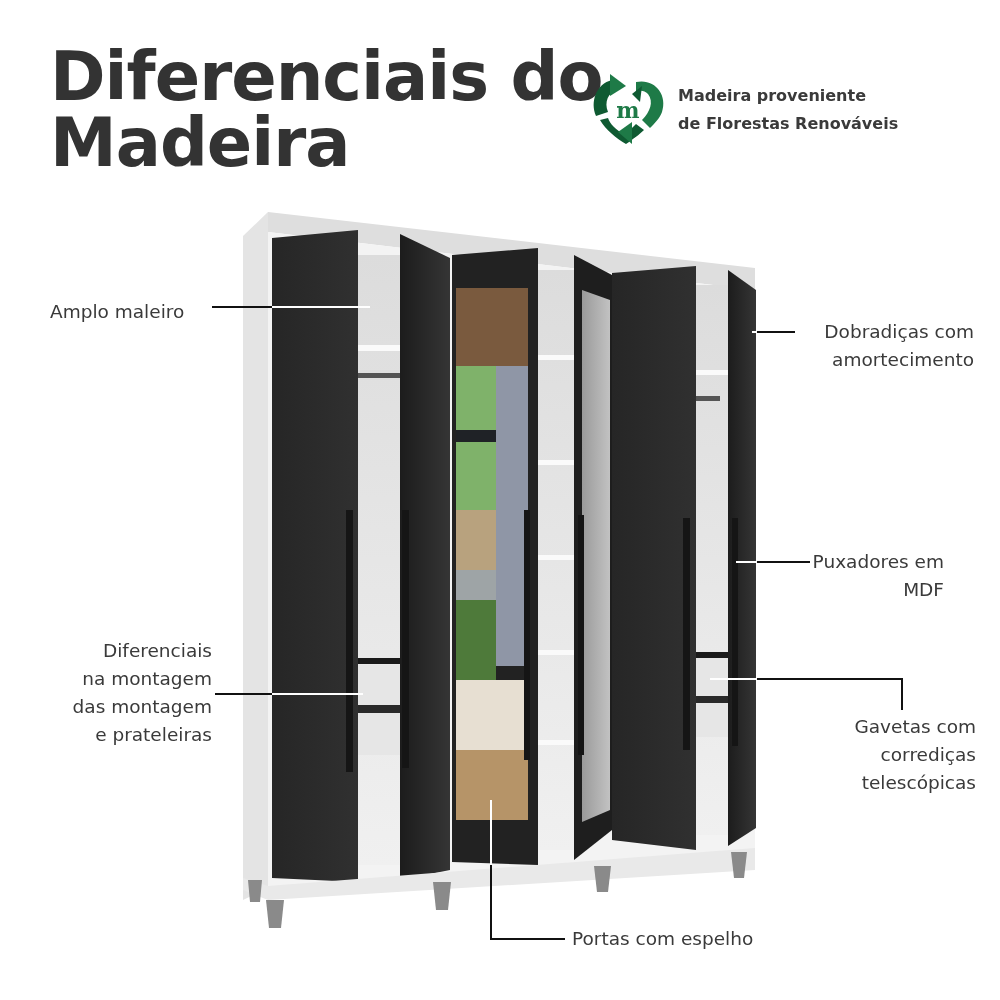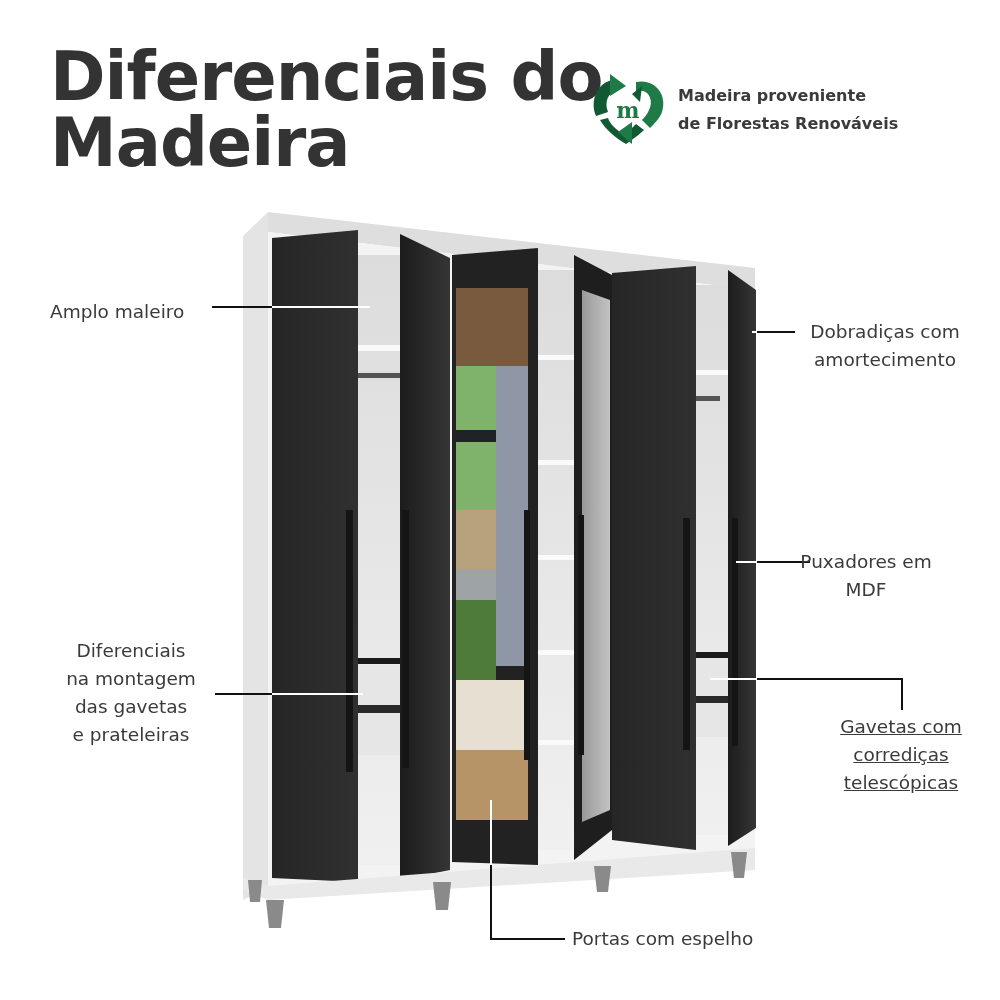--- a/index.html
+++ b/index.html
@@ -8,21 +8,21 @@
   .title { position:absolute; left:50px; top:44px; margin:0;
            font-family:"DejaVu Sans", sans-serif; font-weight:bold;
            font-size:67px; line-height:66px; color:#333333; letter-spacing:-1px; }
   .title span { display:block; }
   .badge { position:absolute; left:588px; top:72px; display:flex; align-items:center; }
   .badge-icon { width:80px; height:76px; }
   .badge-text { margin-left:10px; font-family:"DejaVu Sans", sans-serif; font-weight:bold;
                 font-size:16px; line-height:28px; color:#3a3a3a; }
   .badge-text span { display:block; }
   .label { position:absolute; font-family:"DejaVu Sans", sans-serif; font-size:18.5px;
-           line-height:28px; color:#3a3a3a; text-align:center; }
+           line-height:28px; color:#3a3a3a; text-align:right; }
   .label span { display:block; }
   .product { position:absolute; left:0; top:0; width:1000px; height:1000px; }
   .lines { position:absolute; left:0; top:0; width:1000px; height:1000px; pointer-events:none; }
 </style>
 </head>
 <body>
 
 <h1 class="title">
   <span>Diferenciais do</span>
   <span>Madeira</span>
@@ -157,35 +157,35 @@
   <line x1="490" y1="939" x2="565" y2="939" stroke="#111" stroke-width="2"></line>
 </svg>
 
 <div class="label" style="left:50px; top:298px; text-align:right;">
   <span>Amplo maleiro</span>
 </div>
 
 <div class="label" style="left:50px; top:637px; width:162px;">
   <span>Diferenciais</span>
   <span>na montagem</span>
-  <span>das gavetas</span>
+  <span>das montagem</span>
   <span>e prateleiras</span>
 </div>
 
 <div class="label" style="left:796px; top:318px; width:178px;">
   <span>Dobradiças com</span>
   <span>amortecimento</span>
 </div>
 
 <div class="label" style="left:788px; top:548px; width:156px;">
   <span>Puxadores em</span>
   <span>MDF</span>
 </div>
 
-<div class="label" style="left:826px; top:713px; width:150px;text-decoration:underline;">
+<div class="label" style="left:826px; top:713px; width:150px;">
   <span>Gavetas com</span>
   <span>corrediças</span>
   <span>telescópicas</span>
 </div>
 
 <div class="label" style="left:572px; top:925px; text-align:center;">
   <span>Portas com espelho</span>
 </div>
 
 </body></html>

